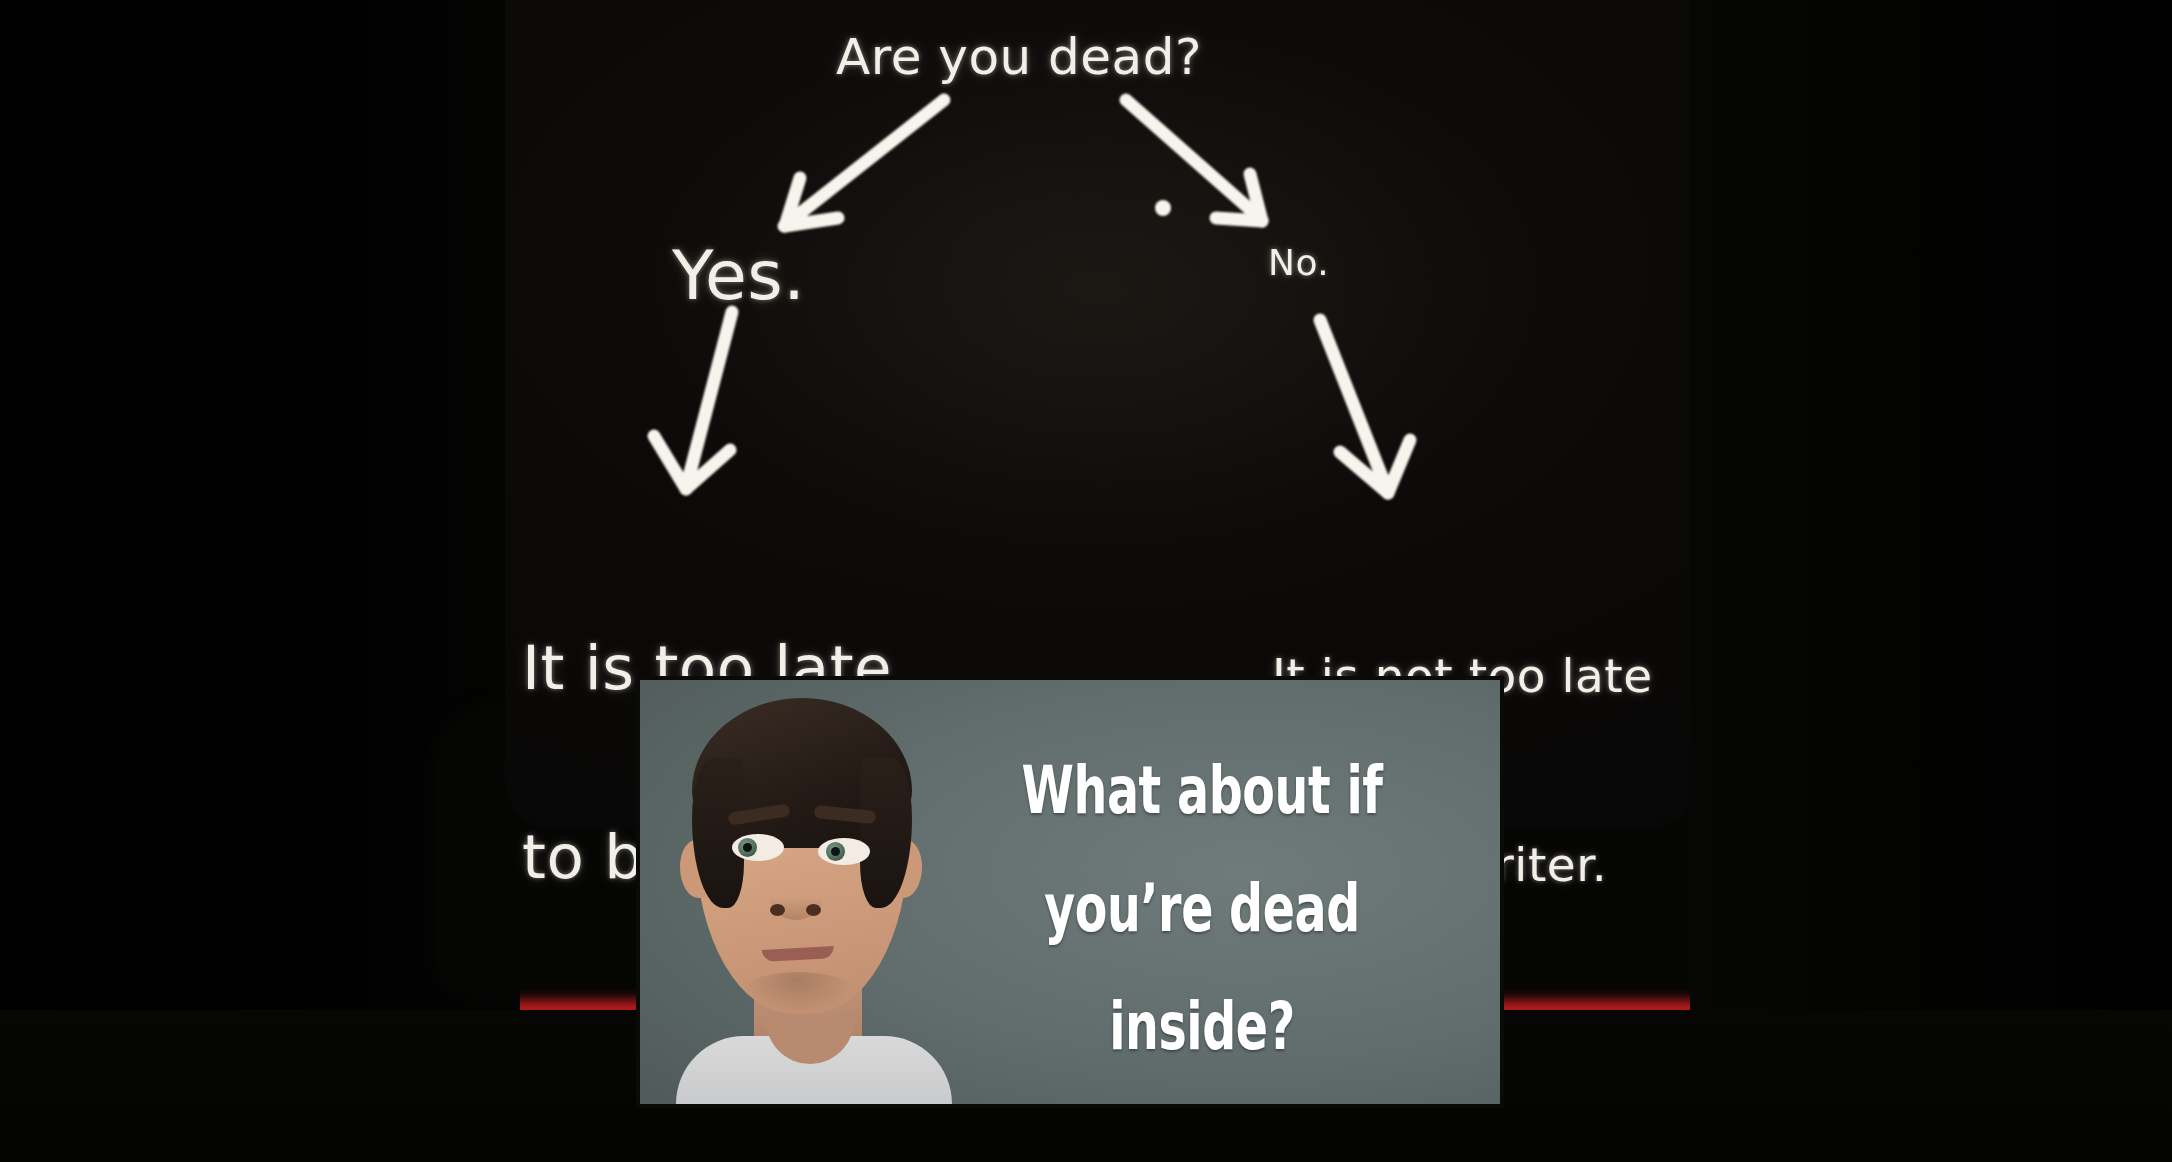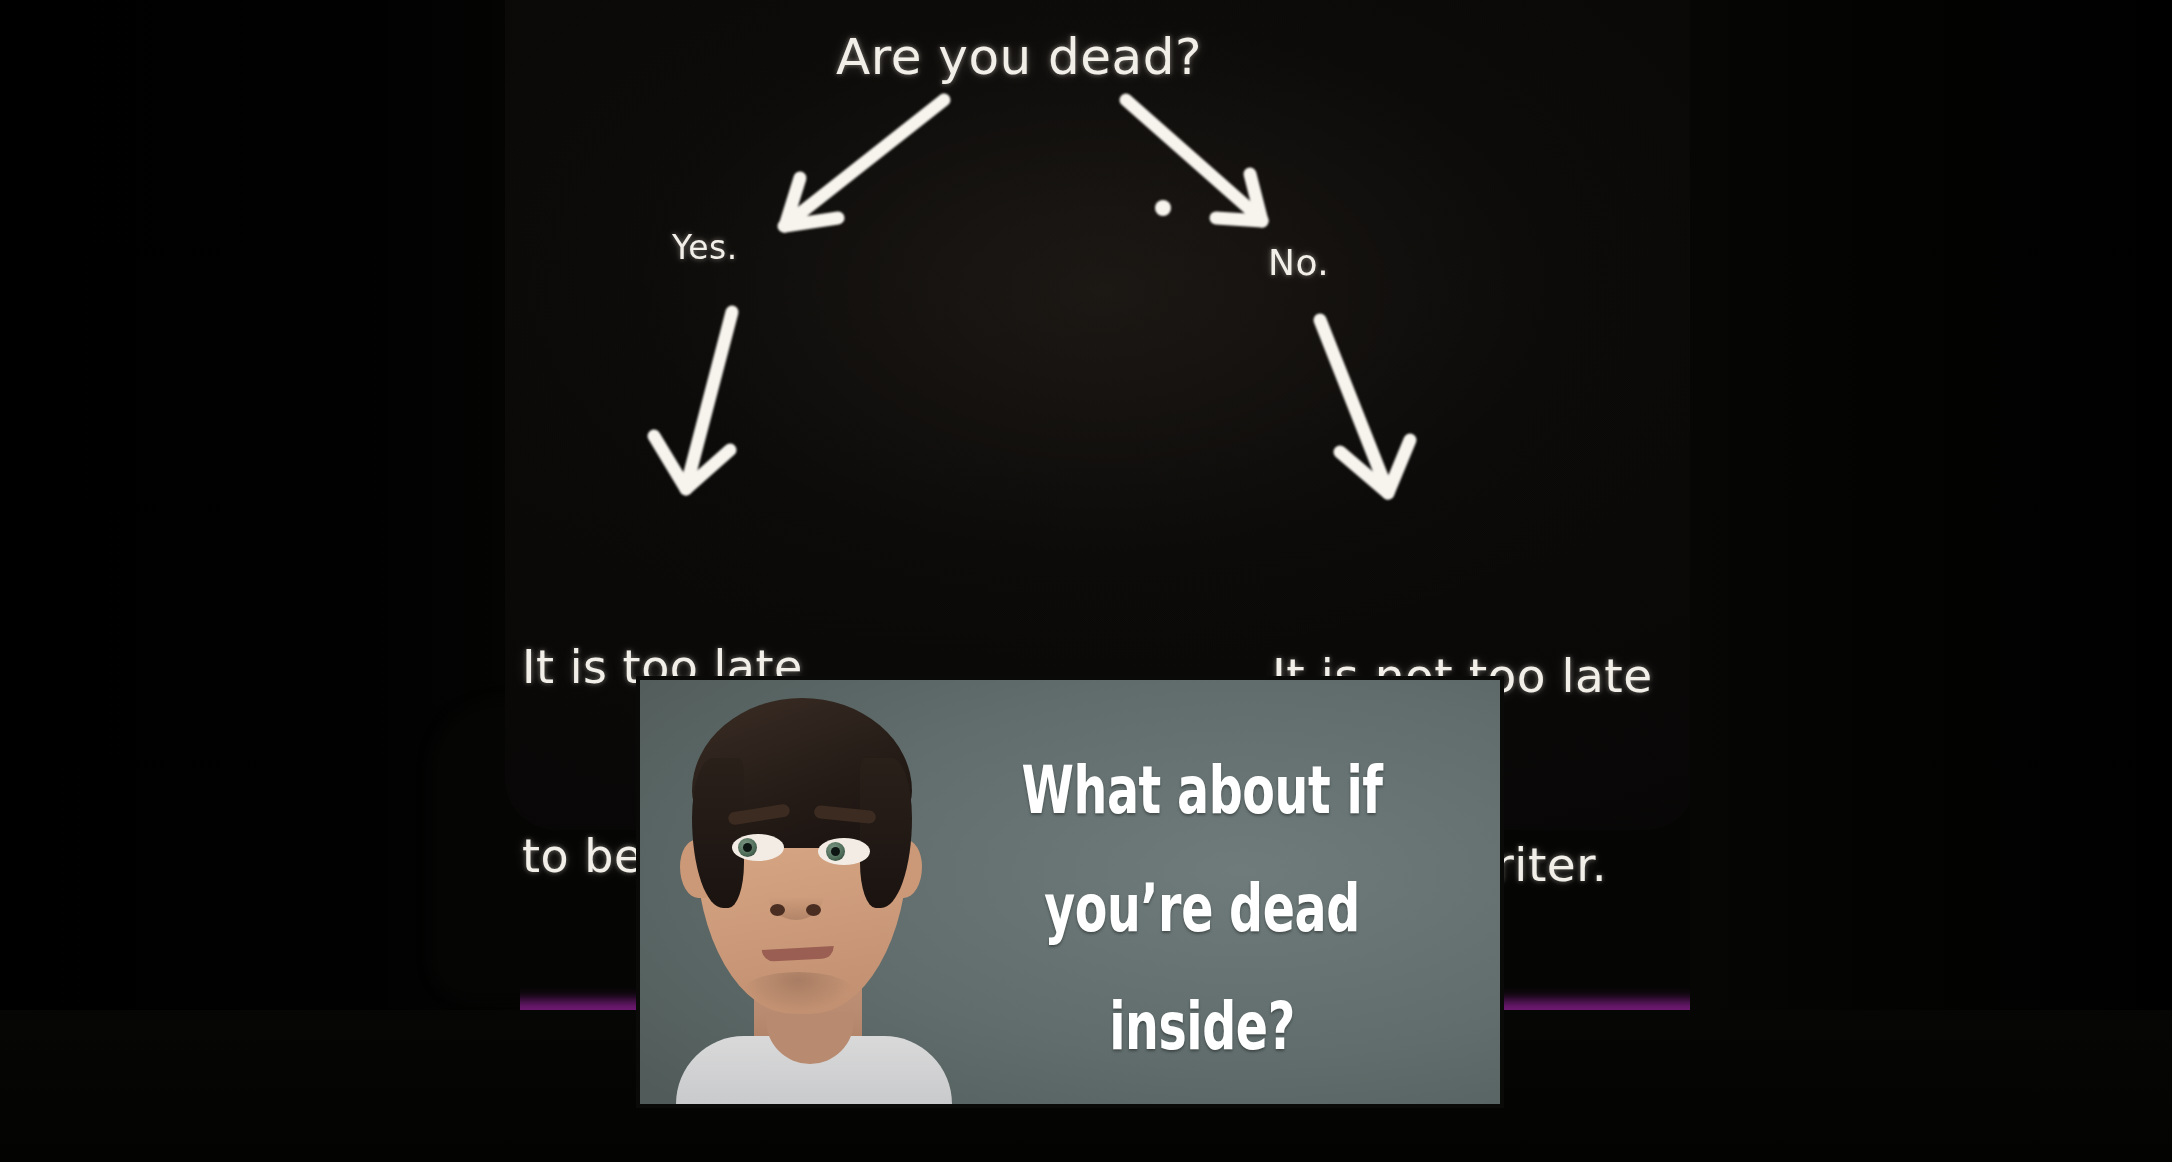--- a/index.html
+++ b/index.html
@@ -5,21 +5,21 @@
   html, body {
     margin: 0;
     padding: 0;
     background: #000;
   }
   #stage {
     position: relative;
     width: 2172px;
     height: 1162px;
     overflow: hidden;
-    background: #701a75;
+    background: #b91c1c;
     font-family: "DejaVu Sans", sans-serif;
   }
 
   
   .screen-panel {
     position: absolute;
     left: 505px;
     top: -70px;
     width: 1192px;
     height: 900px;
@@ -70,23 +70,23 @@
   .fc-text {
     position: absolute;
     color: #f2efe9;
     font-family: "DejaVu Sans", sans-serif;
     font-weight: 400;
     letter-spacing: 0.5px;
     white-space: pre;
     text-shadow: 0 0 5px rgba(255,250,240,0.40), 0 0 14px rgba(255,245,230,0.18);
   }
   #q-root      { left: 836px; top: 28px;  font-size: 50px; }
-  #lbl-yes     { left: 672px; top: 228px; font-size: 33px; }
+  #lbl-yes     { left: 672px; top: 236px; font-size: 68px; }
   #lbl-no      { left: 1268px;top: 242px; font-size: 36px; }
-  #out-left    { left: 522px; top: 510px; font-size: 46px; line-height: 63px; }
+  #out-left    { left: 522px; top: 510px; font-size: 61px; line-height: 63px; }
   #out-right   { left: 1272px;top: 518px; font-size: 47px; line-height: 63px; }
 
   .caption-strip {
     position: absolute;
     left: 0;
     top: 1116px;
     width: 2172px;
     height: 46px;
     overflow: hidden;
   }

